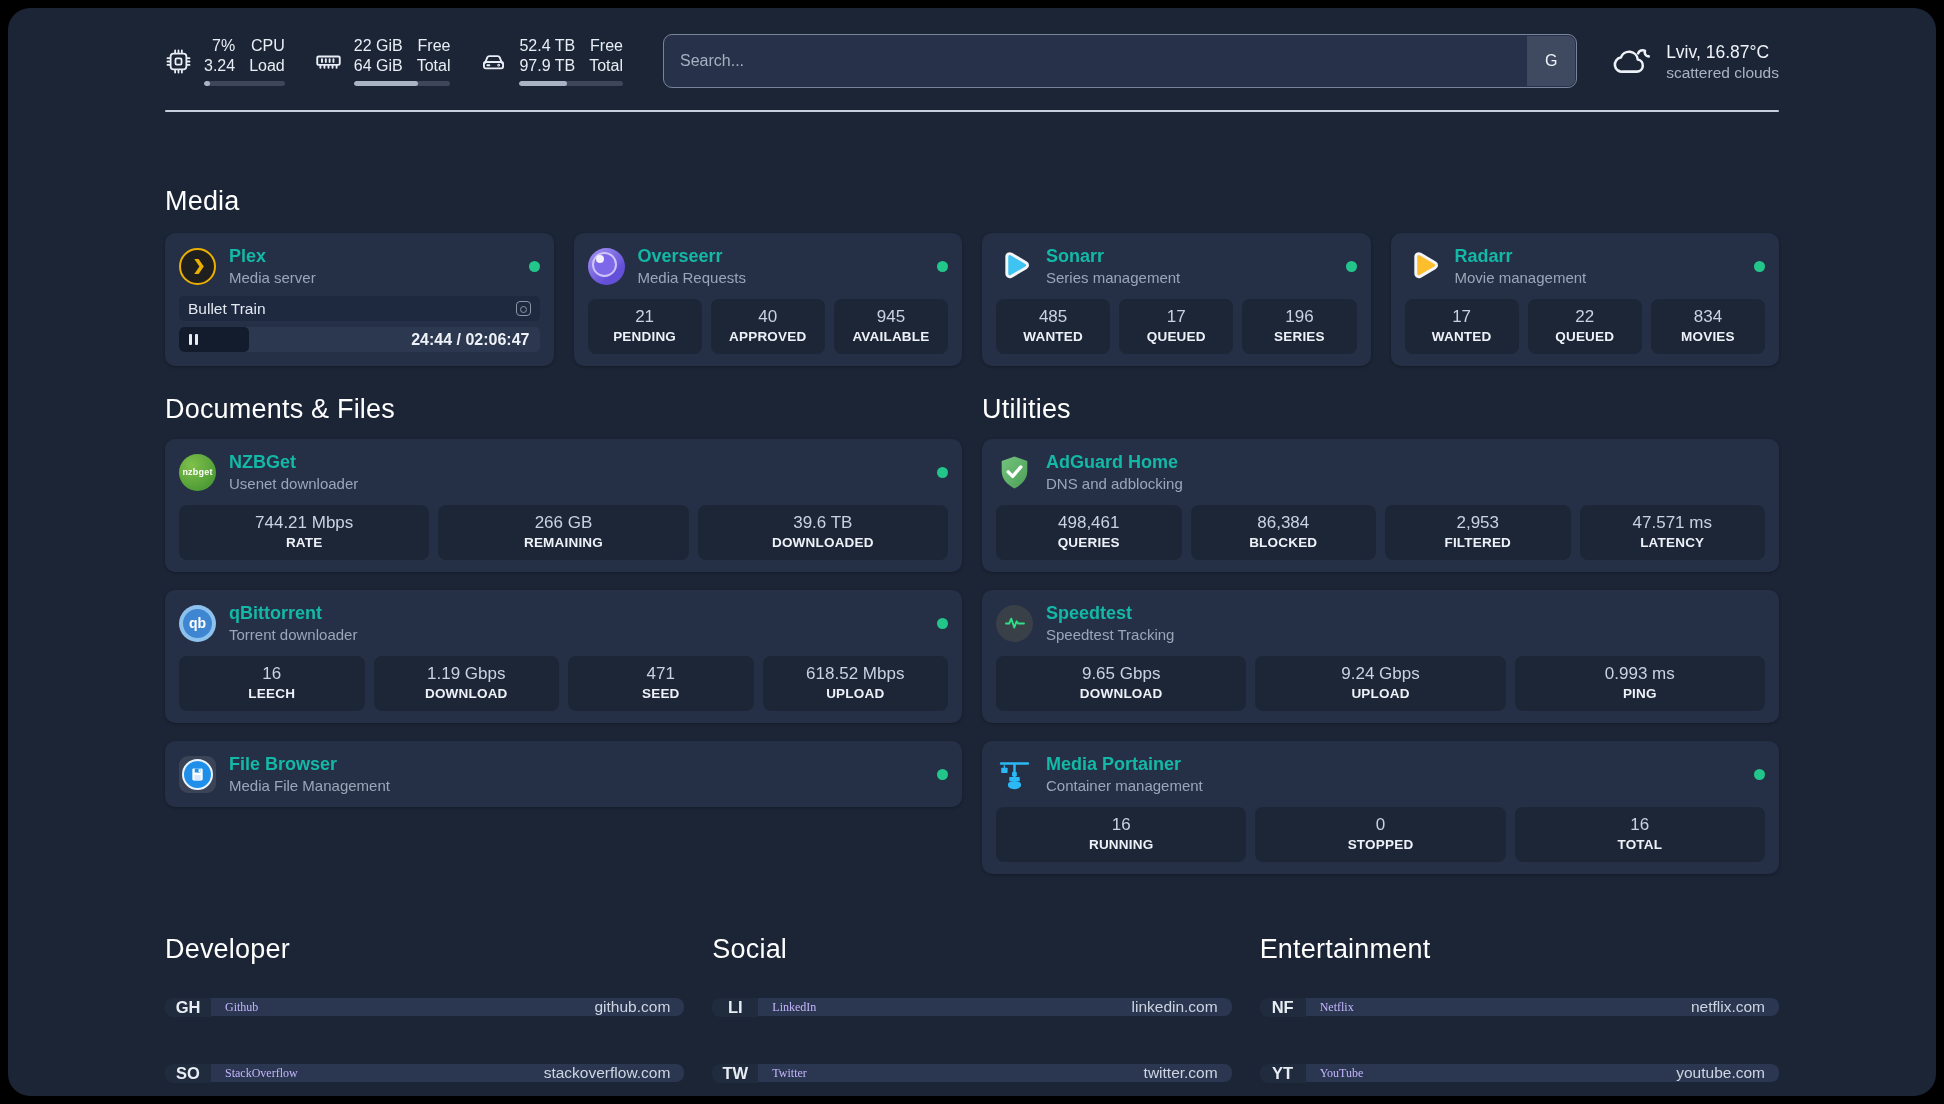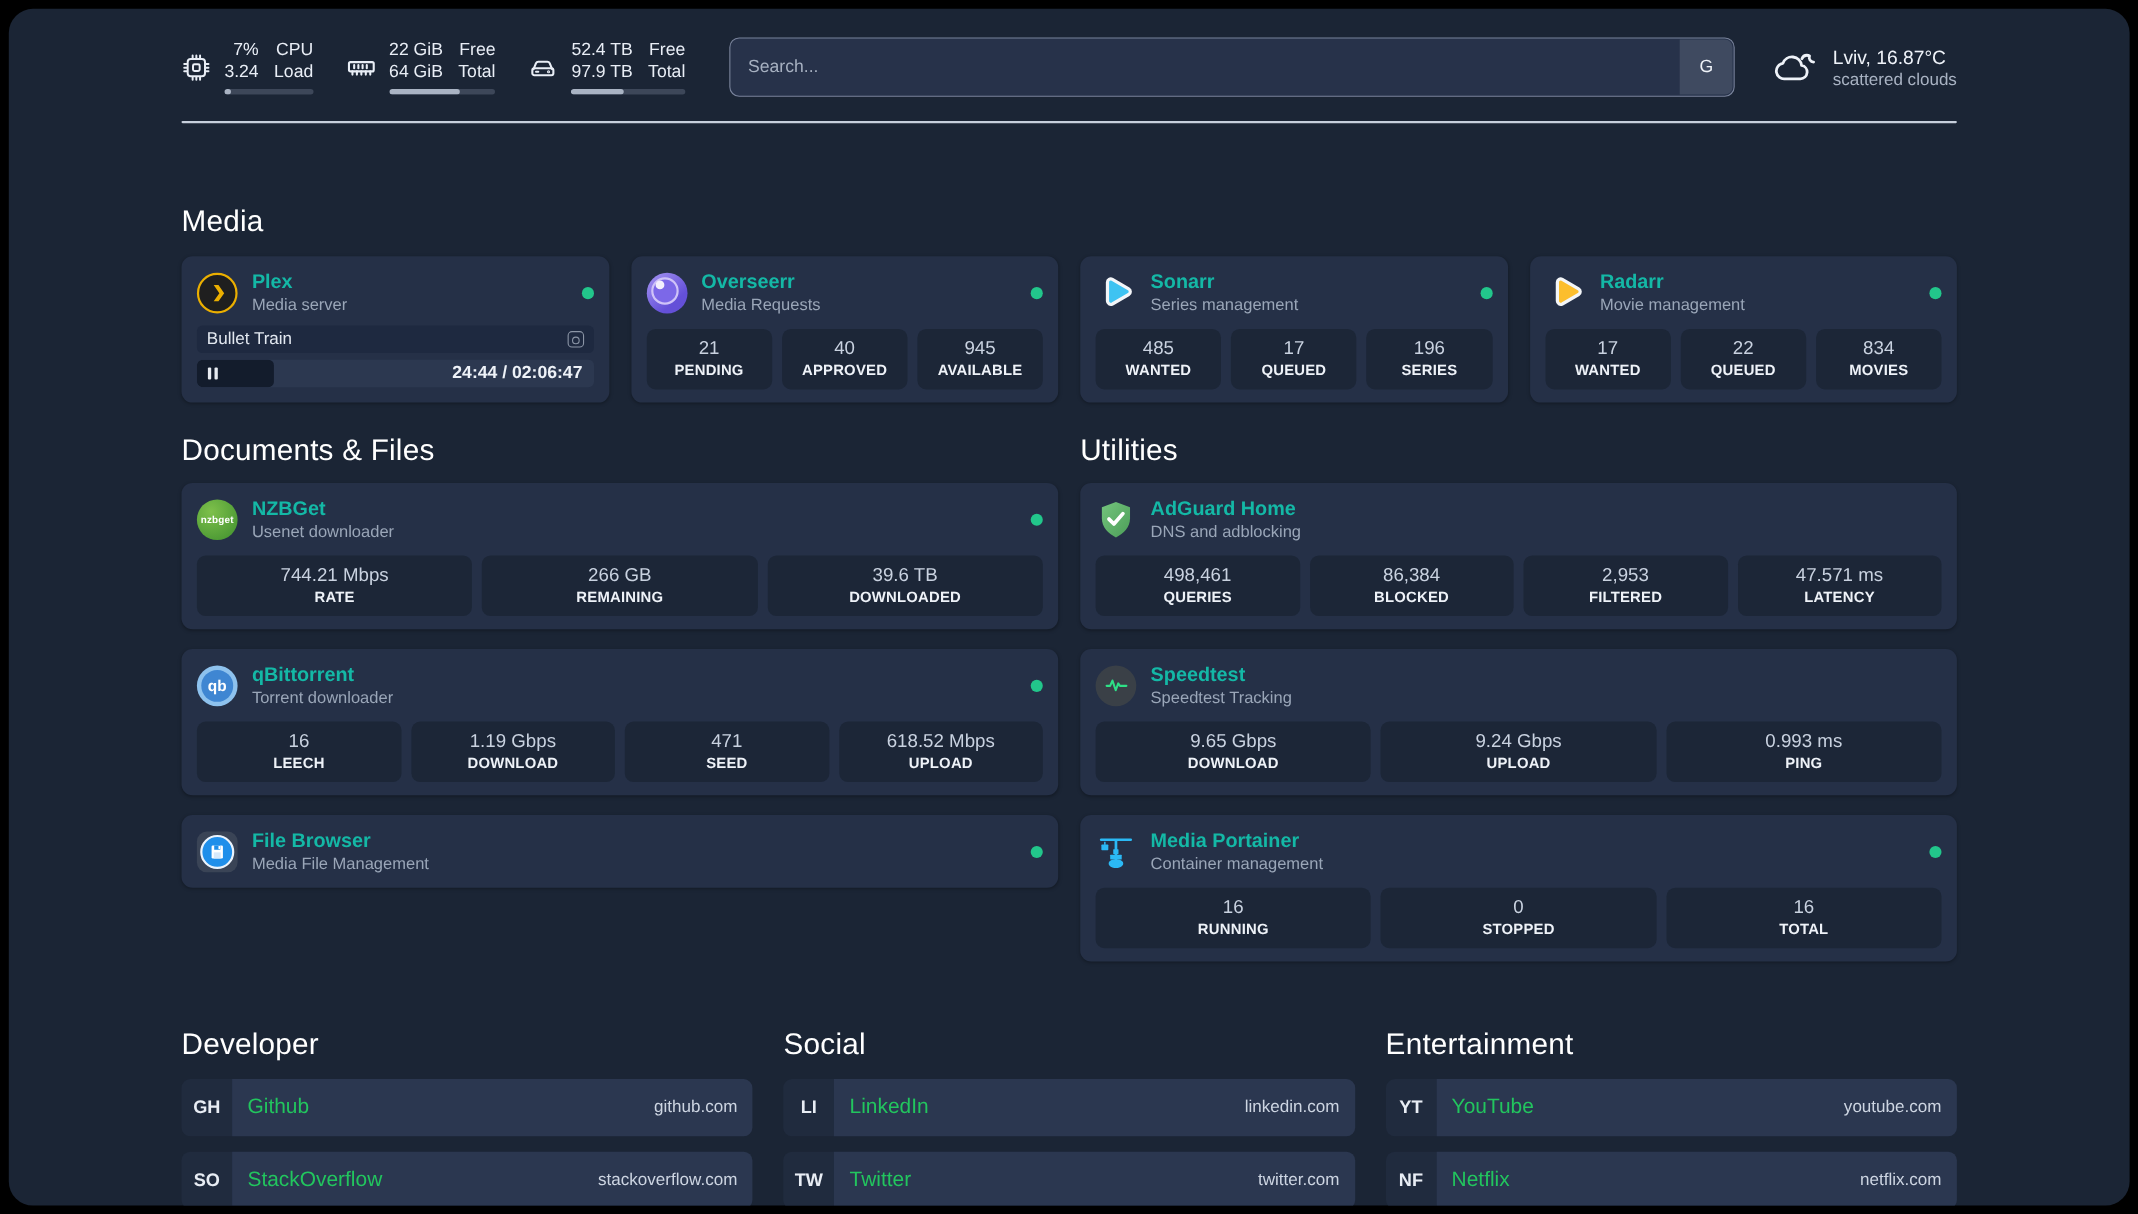--- a/index.html
+++ b/index.html
@@ -77,24 +77,24 @@
   .np-ic::after { content:""; position:absolute; left:3.5px; top:3.5px; width:5px; height:5px; border:1.5px solid #8b95a6; border-radius:50%; }
   .np-prog { margin-top:6px; height:25px; background:#2c3850; border-radius:5px; position:relative; overflow:hidden; }
   .np-fill { position:absolute; left:0; top:0; bottom:0; background:#131c2c; border-radius:5px; display:flex; align-items:center; }
   .pause { display:flex; gap:3px; margin-left:10px; }
   .pause i { display:block; width:3px; height:11px; background:#e8ecf2; border-radius:1px; }
   .np-time { position:absolute; right:10px; top:0; bottom:0; display:flex; align-items:center; color:#eef2f8; font-size:16px; font-weight:600; }
 
   
   .bookmarks { margin-top:60px; display:grid; grid-template-columns:repeat(3,1fr); gap:28px; align-items:start; }
   .bm-rows { margin-top:16px; display:flex; flex-direction:column; gap:14px; }
-  .bm-row { display:flex; height:52px; cursor:pointer; }
+  .bm-row { display:flex; height:52px; cursor:pointer;align-items:center; }
   .bm-abbr { width:46px; background:#202b3e; border-radius:8px 0 0 8px; color:#e8edf4; font-size:16.5px; font-weight:600; display:flex; align-items:center; justify-content:center; }
   .bm-main { flex:1; background:#2b3750; border-radius:0 8px 8px 0; display:flex; align-items:center; justify-content:space-between; padding:0 14px; }
-  .bm-name { color:#22c55e; font-size:19px; }
+  .bm-name { color:#c4b5fd; font-size:12px;font-family:Liberation Serif, serif; }
   .bm-url { color:#cdd5e2; font-size:15.5px; }
 </style>
 </head>
 <body>
 
 <div class="panel">
 <div class="content">
 
   <header class="topbar">
     <div class="resources">
@@ -556,34 +556,34 @@
                 <span class="bm-url">twitter.com</span>
               </div>
         </div>
       </div>
     </section>
 
     <section>
       <h2 class="sec-title">Entertainment</h2>
       <div class="bm-rows">
         <div class="bm-row">
+          <div class="bm-abbr">NF</div>
+          <div class="bm-main">
+                <span class="bm-name">Netflix</span>
+                <span class="bm-url">netflix.com</span>
+              </div>
+        </div>
+        <div class="bm-row">
           <div class="bm-abbr">YT</div>
           <div class="bm-main">
                 <span class="bm-name">YouTube</span>
                 <span class="bm-url">youtube.com</span>
               </div>
         </div>
         <div class="bm-row">
-          <div class="bm-abbr">NF</div>
-          <div class="bm-main">
-                <span class="bm-name">Netflix</span>
-                <span class="bm-url">netflix.com</span>
-              </div>
-        </div>
-        <div class="bm-row">
           <div class="bm-abbr">RE</div>
           <div class="bm-main">
                 <span class="bm-name">Reddit</span>
                 <span class="bm-url">reddit.com</span>
               </div>
         </div>
       </div>
     </section>
   </div>
 

